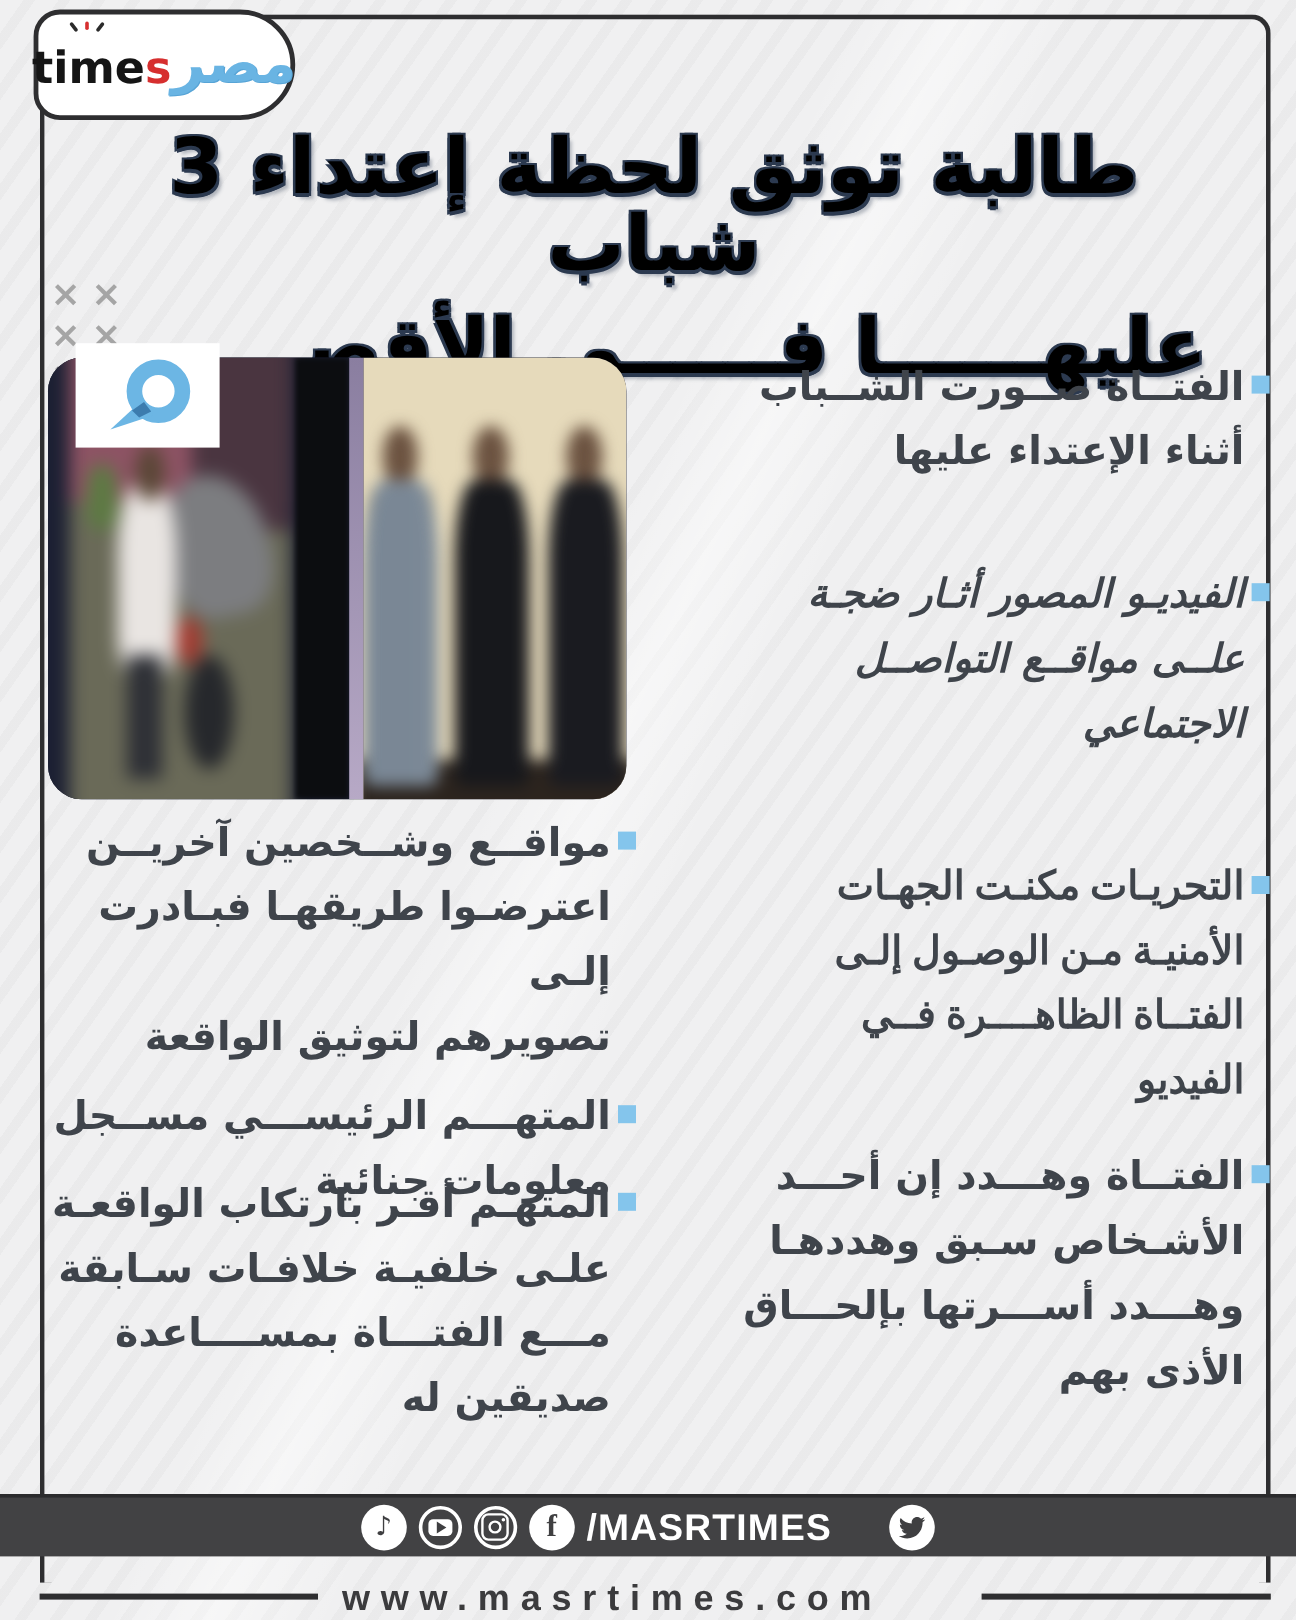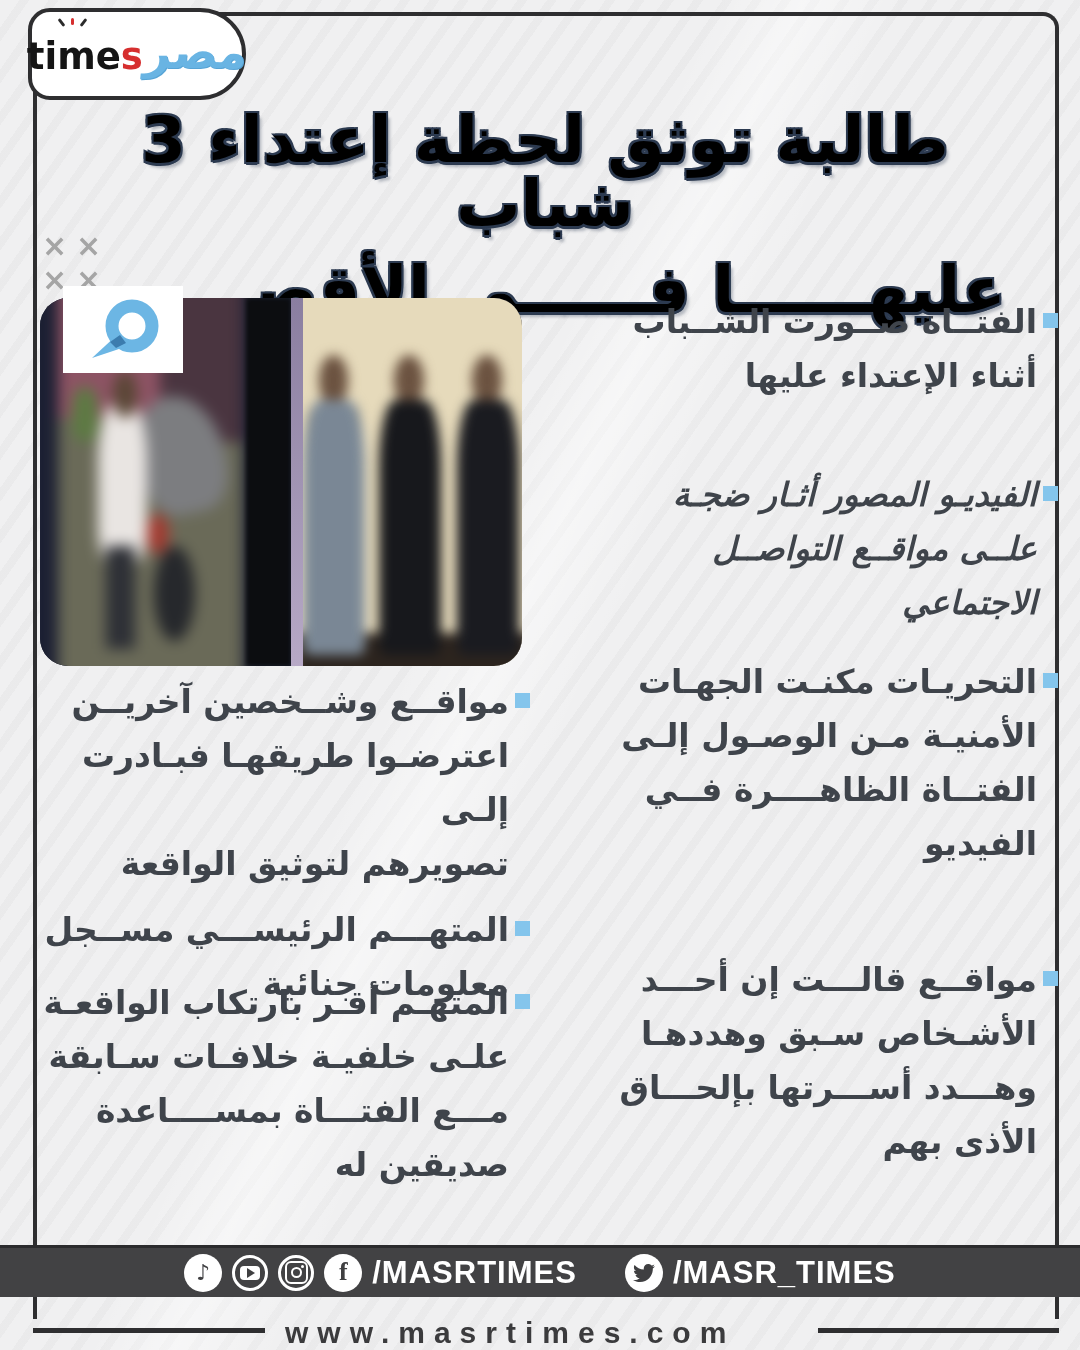--- a/index.html
+++ b/index.html
@@ -63,21 +63,21 @@
   .men .m3{left:67%;} .men .m3 .bd{background:#1a1b20;}
   
   .wmark{position:absolute;left:63px;top:286px;width:120px;height:87px;background:#fff;z-index:4;
     display:flex;align-items:center;justify-content:center;}
   
   .bullet{position:absolute;display:flex;direction:rtl;align-items:flex-start;z-index:2;}
   .sq{flex:0 0 auto;width:15px;height:15px;background:#84c5ec;margin-top:18px;margin-left:6px;}
   .bt{font-size:33px;font-weight:700;color:#3f444b;line-height:54px;text-align:right;white-space:pre-line;direction:rtl;}
   .col-r{right:22px;width:506px;}
   .col-l{left:30px;width:500px;}
-  .r1{top:295px;} .r2{top:468px;font-style:italic;} .r3{top:655px;} .r4{top:953px;}
+  .r1{top:295px;} .r2{top:468px;font-style:italic;} .r3{top:712px;font-family:Liberation Serif, serif;} .r4{top:953px;}
   .l1{top:675px;} .l2{top:903px;} .l3{top:976px;}
   
   .sbar{position:absolute;left:0;top:1245px;width:1080px;height:52px;background:#424244;z-index:5;
     border-top:3px solid #2b2b2d;box-sizing:border-box;display:flex;align-items:center;justify-content:center;gap:10px;}
   .ic{width:38px;height:38px;border-radius:50%;display:flex;align-items:center;justify-content:center;box-sizing:border-box;}
   .ic.filled{background:#fff;color:#3f3f41;}
   .ic.outline{border:3px solid #fff;color:#fff;width:36px;height:36px;}
   .ic-note{font-size:22px;font-weight:700;}
   .yt-badge{width:20px;height:14px;background:#fff;border-radius:4px;display:flex;align-items:center;justify-content:center;}
   .yt-tri{width:0;height:0;border-left:8px solid #3f3f41;border-top:5px solid transparent;border-bottom:5px solid transparent;margin-left:2px;}
@@ -180,21 +180,21 @@
   </div>
   <div class="bullet col-r r3">
     <span class="sq"></span>
     <div class="bt">التحريـات مكنـت الجهـات
 الأمنيـة مـن الوصـول إلـى
 الفتــاة الظاهــــرة فــي
 الفيديو</div>
   </div>
   <div class="bullet col-r r4">
     <span class="sq"></span>
-    <div class="bt">مواقــع قالـــت إن أحـــد
+    <div class="bt">الفتــاة وهـــدد إن أحـــد
 الأشـخاص سـبق وهددهـا
 وهـــدد أســـرتها بإلحـــاق
 الأذى بهم</div>
   </div>
 
   <div class="bullet col-l l1">
     <span class="sq"></span>
     <div class="bt">مواقــع وشــخصين آخريــن
 اعترضـوا طريقهـا فبـادرت إلـى
 تصويرهم لتوثيق الواقعة</div>
@@ -227,21 +227,20 @@
     <div class="ic filled">
         <span class="fb-f">f</span>
       </div>
     <span class="handle">/MASRTIMES</span>
     <span class="gap"></span>
     <div class="ic filled">
       <svg width="22" height="22" viewBox="0 0 24 24">
           <path fill="#3f3f41" d="M23.9 4.6c-.9.4-1.8.7-2.8.8 1-.6 1.8-1.6 2.2-2.7-1 .6-2 1-3.1 1.2-.9-1-2.2-1.6-3.6-1.6-2.7 0-4.9 2.2-4.9 4.9 0 .4 0 .8.1 1.1-4.1-.2-7.7-2.2-10.1-5.1-.4.7-.7 1.6-.7 2.5 0 1.7.9 3.2 2.2 4.1-.8 0-1.6-.2-2.2-.6v.1c0 2.4 1.7 4.4 3.9 4.8-.4.1-.8.2-1.3.2-.3 0-.6 0-.9-.1.6 2 2.4 3.4 4.6 3.4-1.7 1.3-3.8 2.1-6.1 2.1-.4 0-.8 0-1.2-.1 2.2 1.4 4.8 2.2 7.6 2.2 9.1 0 14-7.5 14-14v-.6c1-.7 1.8-1.6 2.5-2.6z"></path>
         </svg>
     </div>
-    <span class="handle">/MASR_TIMES</span>
   </div>
 
   <div class="urlrow">
     <div class="lineL"></div>
     <span class="url">www.masrtimes.com</span>
     <div class="lineR"></div>
   </div>
 
 </div>
 

